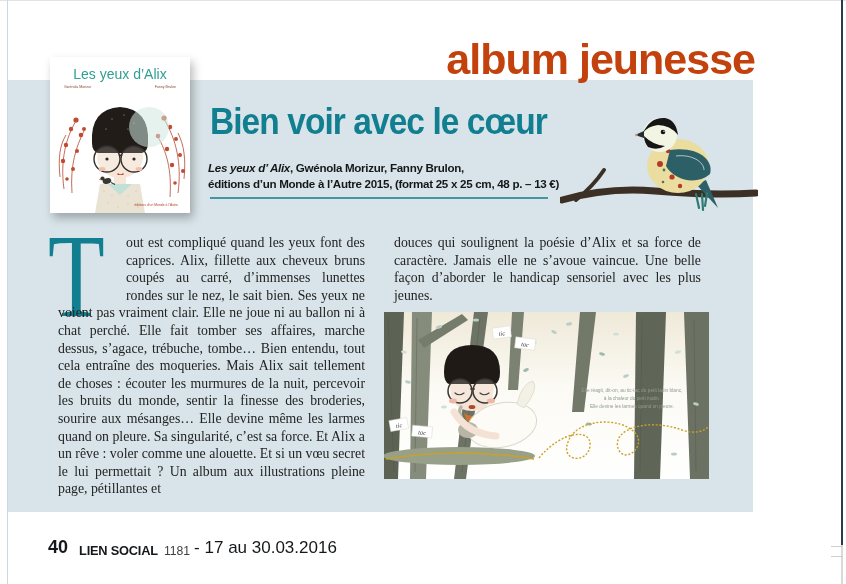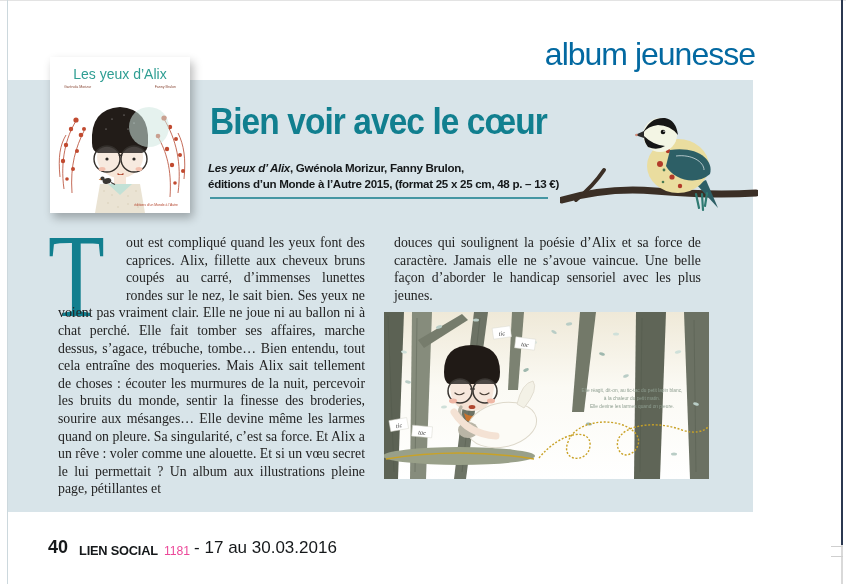--- a/index.html
+++ b/index.html
@@ -12,22 +12,22 @@
   .edge-left{position:absolute;left:7px;top:0;width:1px;height:584px;background:#ccd8dd;}
   .edge-right-dark{position:absolute;left:841px;top:0;width:2px;height:545px;background:#2b3850;}
   .edge-right-light{position:absolute;left:841px;top:545px;width:2px;height:39px;background:#d9d9d9;}
   .scroll-tick{position:absolute;left:831px;width:12px;height:1px;background:#cfcfcf;}
 
   
   .panel{position:absolute;left:8px;top:80px;width:745px;height:432px;background:#d8e4e9;}
 
   
   .section-label{
-    position:absolute;right:91px;top:38px;font-size:32px;font-weight:normal;
-    color:#0369a1;letter-spacing:-1px;line-height:1;white-space:nowrap;
+    position:absolute;right:91px;top:38px;font-size:43px;font-weight:bold;
+    color:#c2410c;letter-spacing:-1px;line-height:1;white-space:nowrap;
   }
 
   
   .article-title{
     position:absolute;left:210px;top:102px;font-size:36px;font-weight:bold;
     color:#117f8f;letter-spacing:-1px;white-space:nowrap;line-height:1.1;
     transform:scaleX(0.93);transform-origin:left top;
   }
   .reference{
     position:absolute;left:208px;top:160px;width:360px;font-size:11.6px;
@@ -66,21 +66,21 @@
   .bird-illo{position:absolute;left:560px;top:108px;width:198px;height:108px;}
   .spread-illo{position:absolute;left:384px;top:312px;width:325px;height:167px;}
 
   
   .footer{
     position:absolute;left:48px;top:537px;display:flex;align-items:flex-end;
     font-family:"Liberation Sans",sans-serif;color:#15181a;white-space:nowrap;
   }
   .footer .pagenum{font-size:18px;font-weight:bold;margin-right:11px;}
   .footer .mag{font-size:12.8px;font-weight:bold;letter-spacing:-0.2px;margin-right:6px;}
-  .footer .issue{font-size:12.2px;color:#ec4899;margin-right:4px;}
+  .footer .issue{font-size:12.2px;color:#404040;margin-right:4px;}
   .footer .dates{font-size:17px;}
 </style>
 </head>
 <body>
 
 <div class="stage">
 
   <div class="edge-top"></div>
   <div class="edge-left"></div>
   <div class="edge-right-dark"></div>

